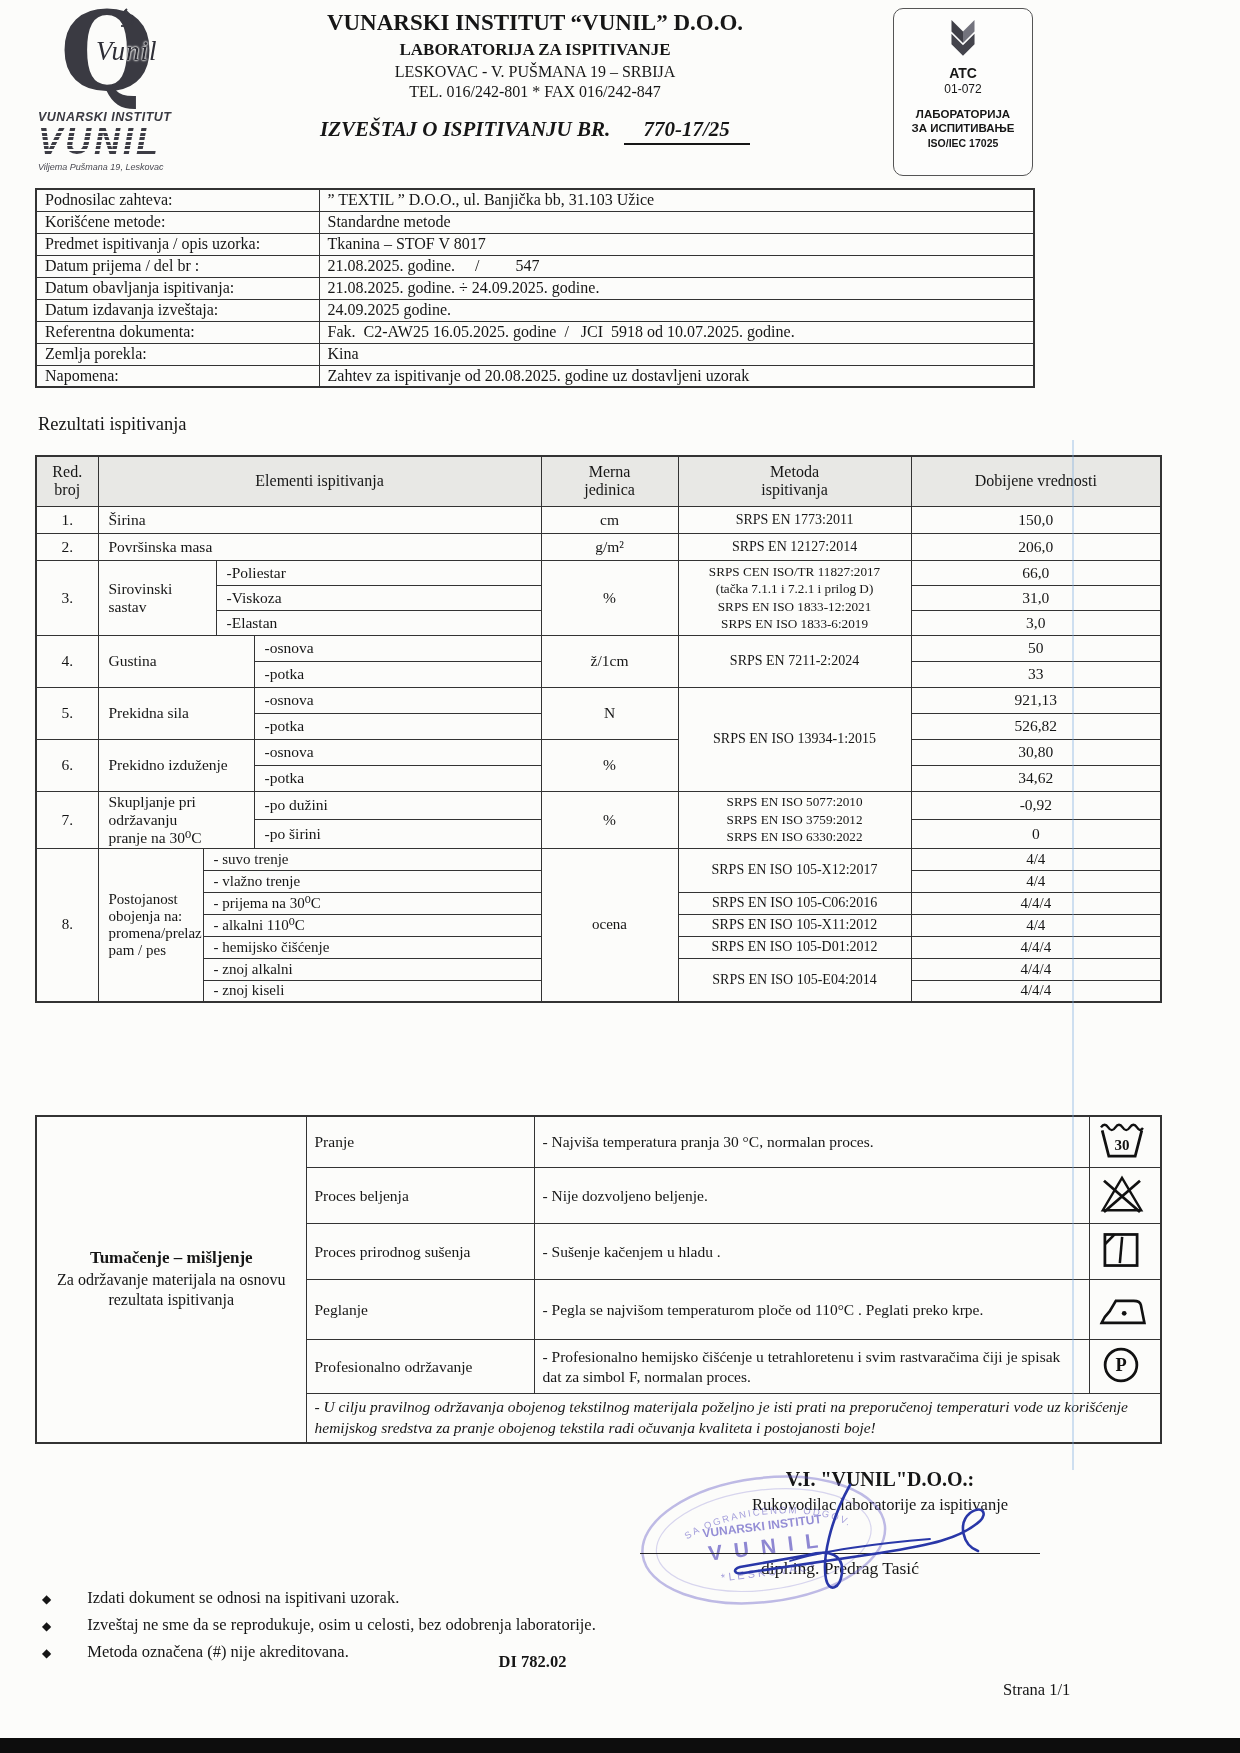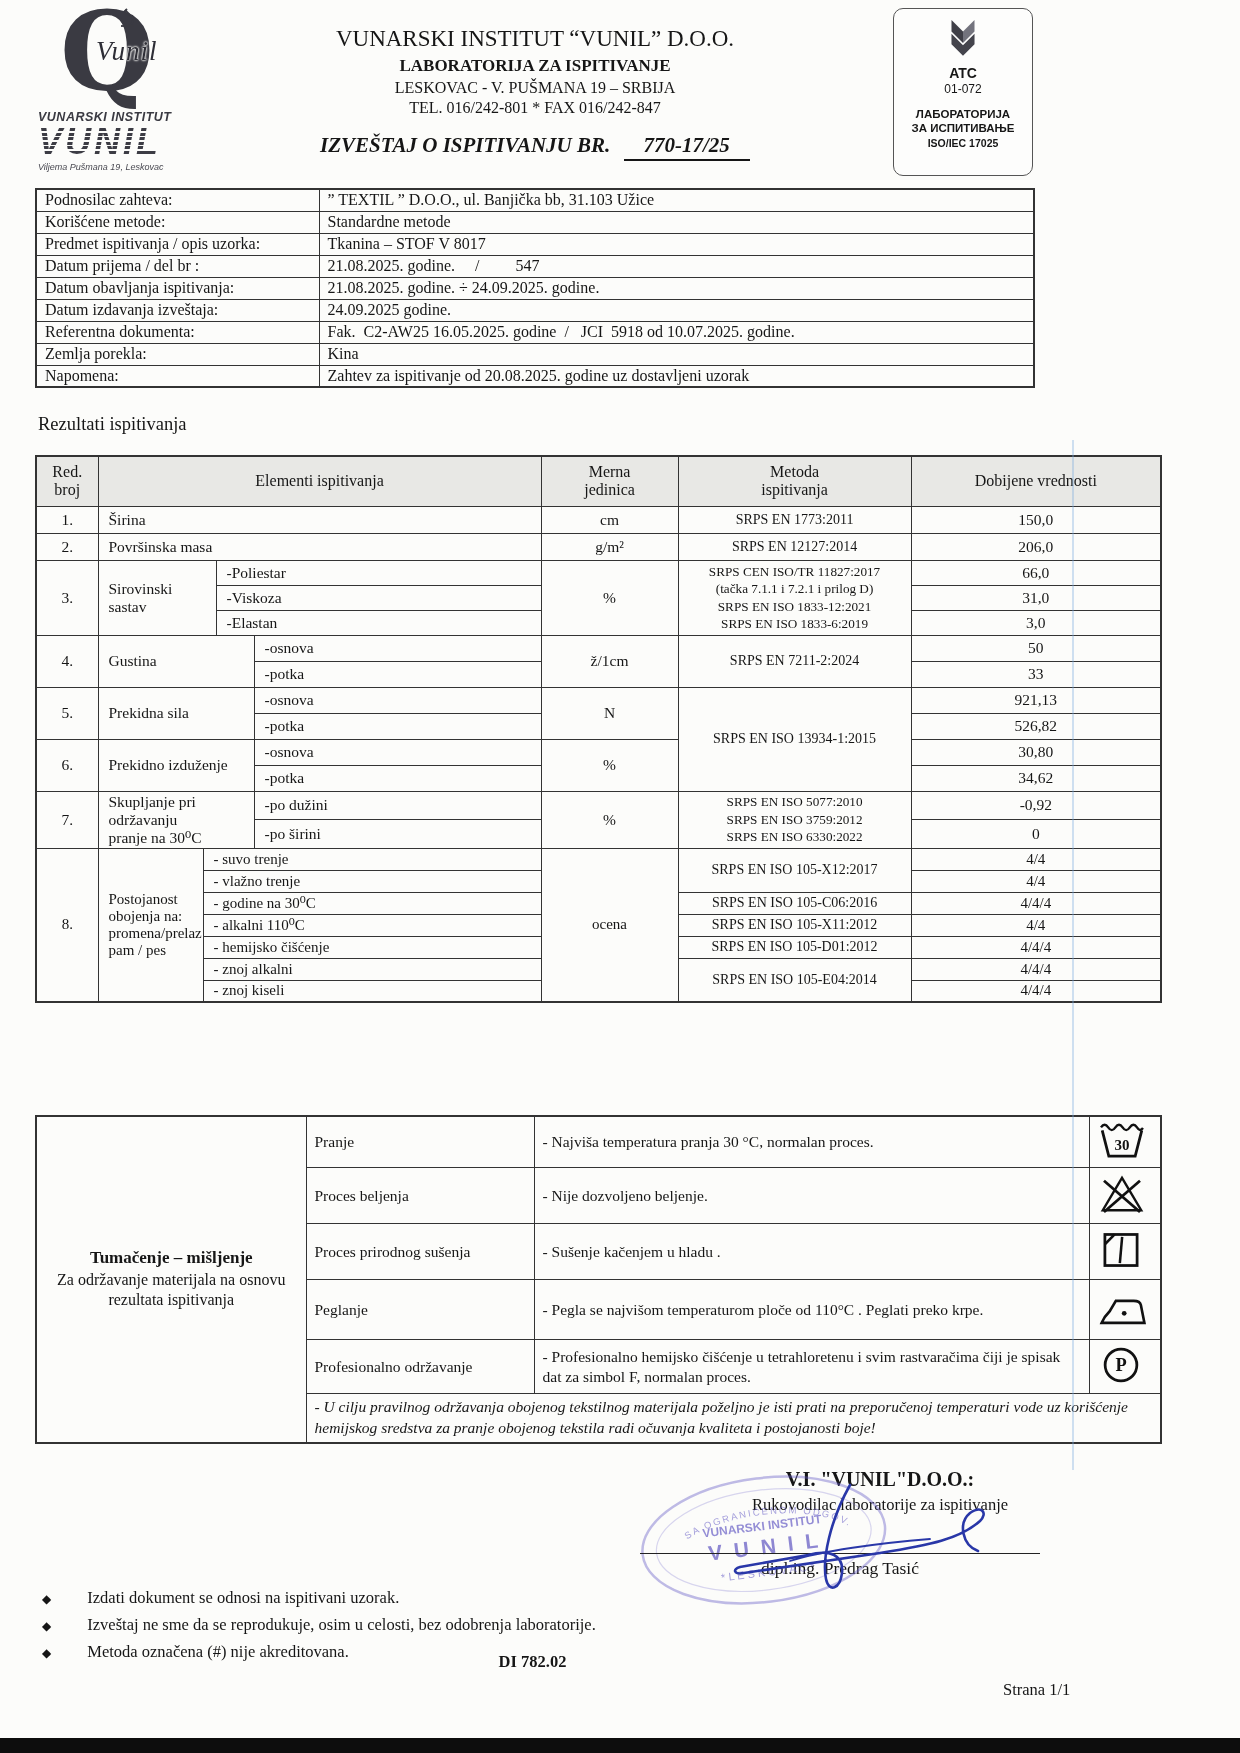--- a/index.html
+++ b/index.html
@@ -24,21 +24,21 @@
     text-shadow:0 0 2px #fcfcfa,0 0 2px #fcfcfa,0 0 3px #fcfcfa;
     letter-spacing:1px;
   }
   .logo-microscope { position:absolute; left:80px; top:4px; }
   .logo-institute { font-style:italic; font-weight:700; font-size:12.5px; color:#3a3a42; letter-spacing:.5px; margin-top:4px; font-family:"Liberation Sans",sans-serif; }
   .logo-brand { position:relative; display:inline-block; font-family:"Liberation Sans",sans-serif; font-style:italic; font-weight:900; font-size:36px; letter-spacing:3px; color:#3c3c44; line-height:1; }
   .logo-brand::after { content:""; position:absolute; inset:0; background:repeating-linear-gradient(180deg,transparent 0 3px,#fcfcfa 3px 4.5px); }
   .logo-address { font-style:italic; font-size:9px; color:#4a4a52; margin-top:2px; font-family:"Liberation Sans",sans-serif; }
 
   .org-block { position:absolute; left:255px; top:10px; width:560px; text-align:center; }
-  .org-name { font-weight:400; font-size:23px;margin-top:16px; }
+  .org-name { font-weight:700; font-size:23px; }
   .org-sub1 { font-weight:700; font-size:17px; margin-top:4px; }
   .org-sub2 { font-size:16px; margin-top:3px; }
   .org-sub3 { font-size:16px; margin-top:2px; }
   .report-title { margin-top:16px; font-size:21px; font-weight:700; font-style:italic; }
   .report-no { display:inline-block; border-bottom:2px solid #161616; padding:0 20px 1px 20px; margin-left:8px; }
 
   .badge { position:absolute; left:893px; top:8px; width:140px; height:168px; border:1.6px solid #555; border-radius:10px; text-align:center; padding-top:10px; background:#fdfdfc; }
   .badge svg { display:block; margin:0 auto; }
   .badge-name { font-family:"Liberation Sans",sans-serif; font-weight:700; font-size:14px; margin-top:2px; }
   .badge-code { font-family:"Liberation Sans",sans-serif; font-size:12px; margin-top:1px; }
@@ -312,21 +312,21 @@
     <td colspan="3" class="l">- suvo trenje</td>
     <td rowspan="7">ocena</td>
     <td rowspan="2" class="meth">SRPS EN ISO 105-X12:2017</td>
     <td>4/4</td>
   </tr>
   <tr class="h22">
     <td colspan="3" class="l">- vlažno trenje</td>
     <td>4/4</td>
   </tr>
   <tr class="h22">
-    <td colspan="3" class="l">- godine na 30⁰C</td>
+    <td colspan="3" class="l">- prijema na 30⁰C</td>
     <td class="meth">SRPS EN ISO 105-C06:2016</td>
     <td>4/4/4</td>
   </tr>
   <tr class="h22">
     <td colspan="3" class="l">- alkalni 110⁰C</td>
     <td class="meth">SRPS EN ISO 105-X11:2012</td>
     <td>4/4</td>
   </tr>
   <tr class="h22">
     <td colspan="3" class="l">- hemijsko čišćenje</td>

